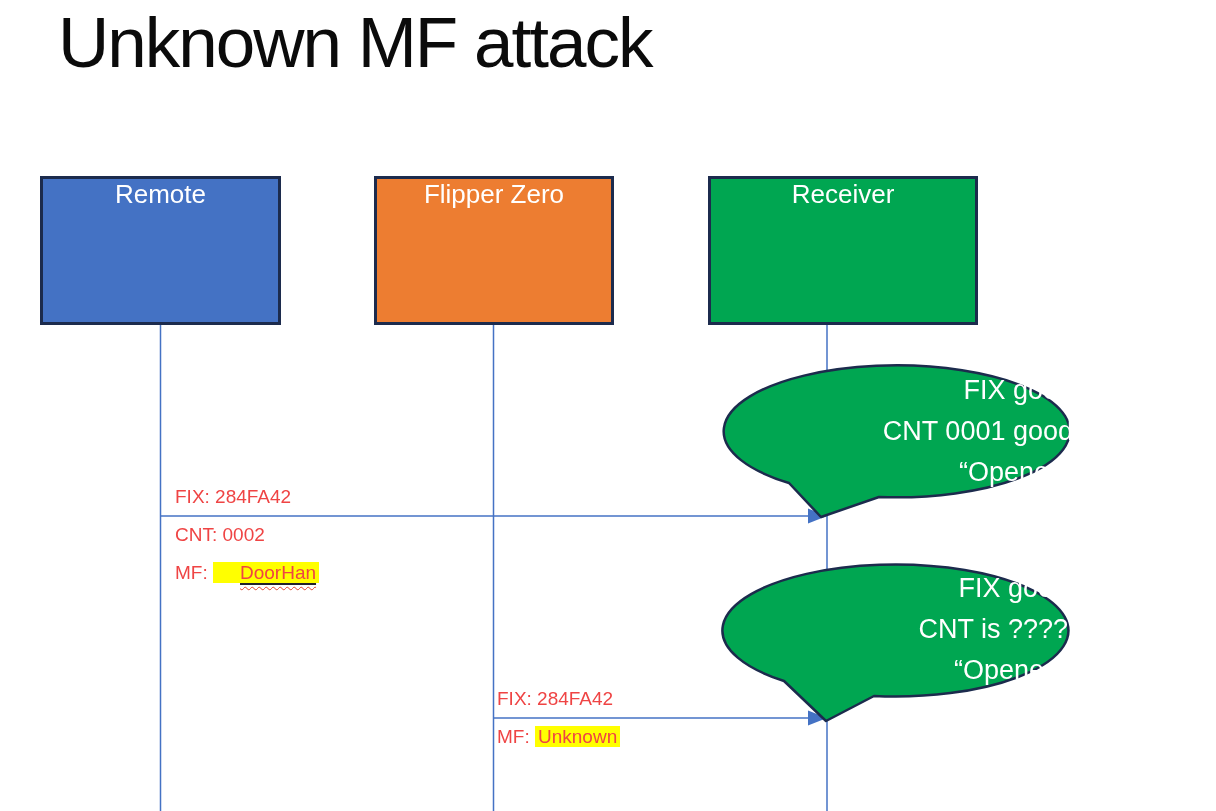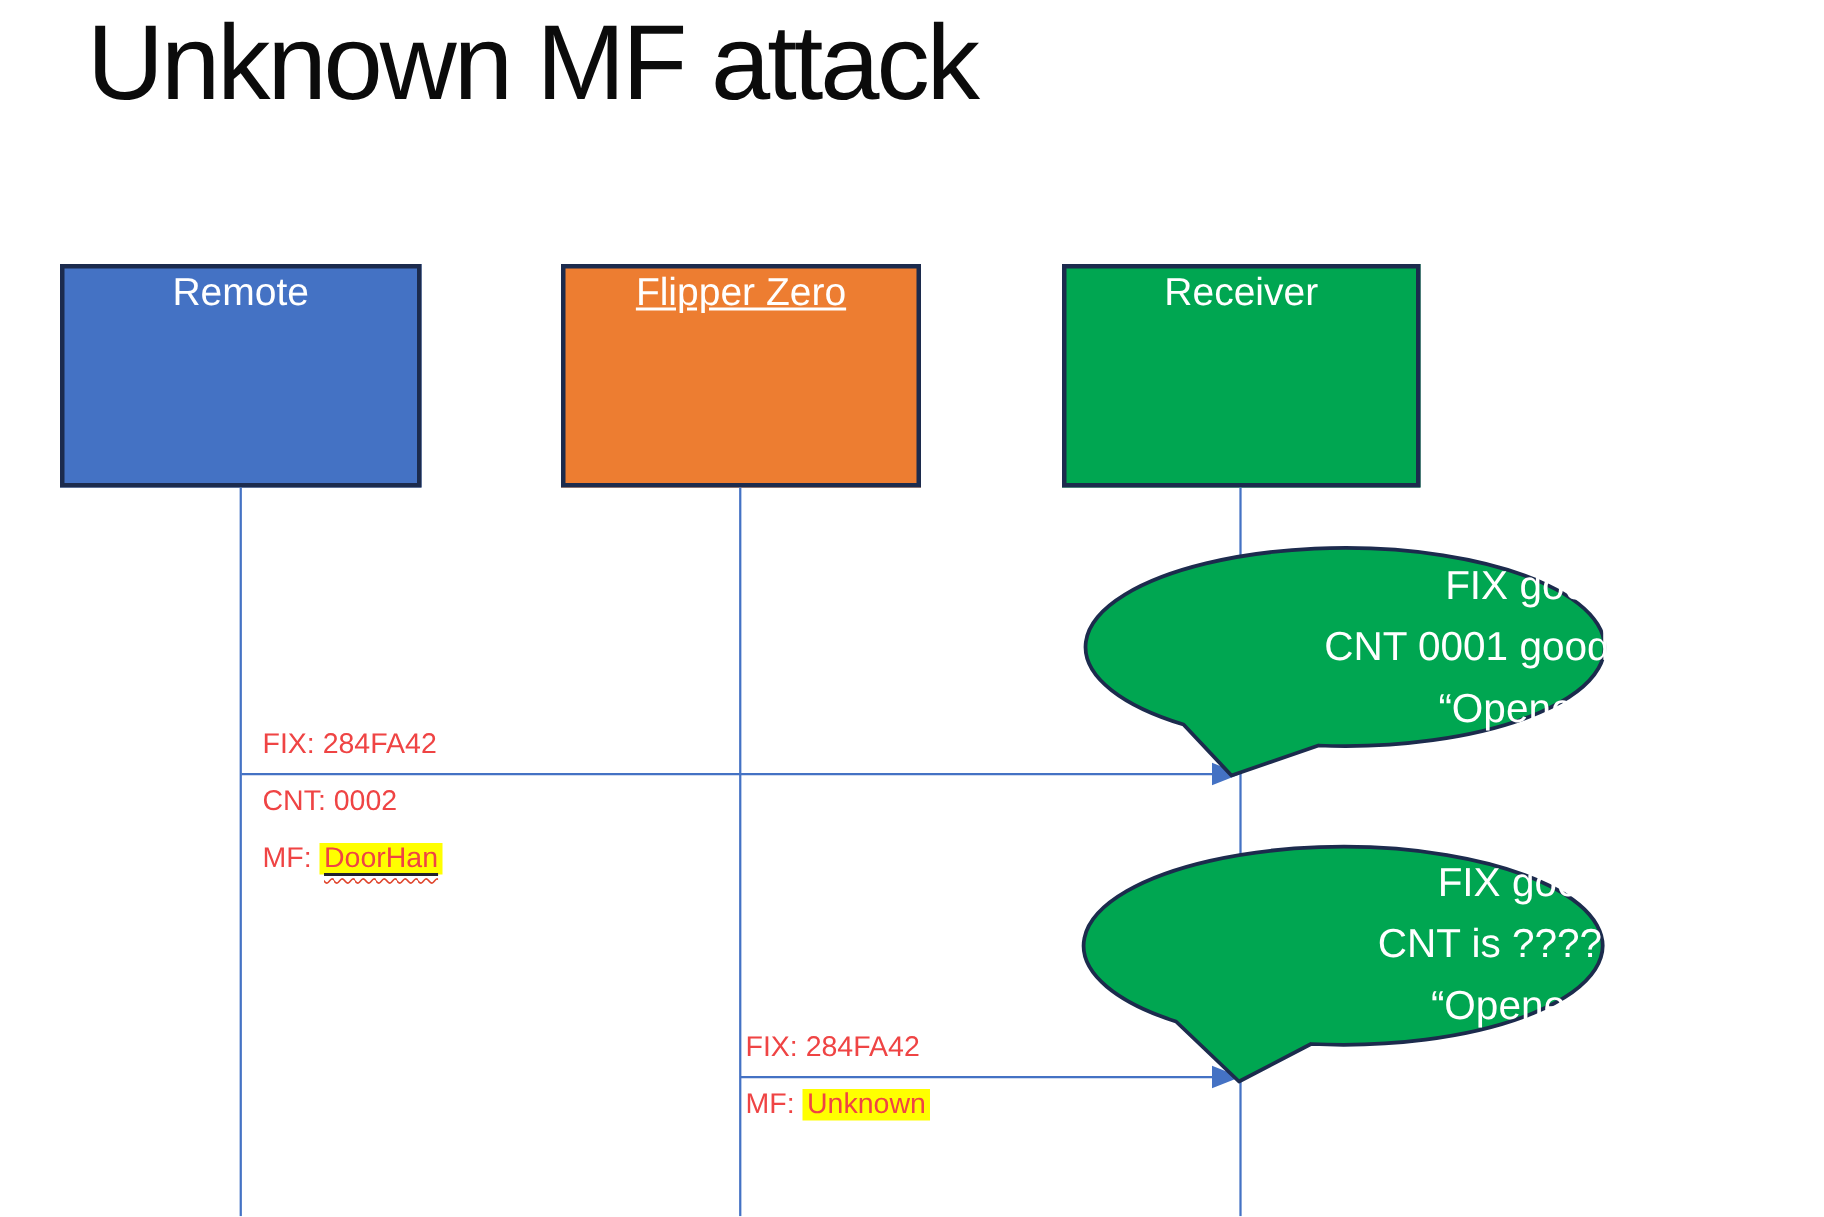--- a/index.html
+++ b/index.html
@@ -27,22 +27,22 @@
     height: 149px;
     border: 3px solid #1c2b4d;
     box-sizing: border-box;
     display: flex;
     align-items: flex-start;
     justify-content: center;
     color: #ffffff;
     font-size: 26px;
   }
   .actor-remote   { left: 40px;  width: 241px; background: #4472c4; }
-  .actor-flipper  { left: 374px; width: 240px; background: #ed7d31; text-decoration: underline; }
-  .actor-receiver { left: 708px; width: 239px; background: #00a651; }
+  .actor-flipper  { left: 374px; width: 240px; background: #ed7d31; }
+  .actor-receiver { left: 708px; width: 270px; background: #00a651; }
 
   .overlay { position: absolute; left: 0; top: 0; }
 
   .msg-block {
     position: absolute;
     font-size: 19px;
     line-height: 38px;
     color: #ef4444;
     white-space: nowrap;
   }
@@ -52,20 +52,21 @@
   .hl { background: #ffff00; padding: 0 3px; }
   .u-solid {
     text-decoration: underline solid #22222b;
     text-decoration-thickness: 2px;
     text-underline-offset: 4px;
   }
   .u-wavy {
     text-decoration: underline wavy #e0452c;
     text-decoration-thickness: 1px;
     text-underline-offset: 7px;
+    margin-left: 24px;
   }
 
   .callout-text {
     position: absolute;
     width: 346px;
     color: #ffffff;
     font-size: 27px;
     line-height: 41px;
     text-align: right;
     white-space: nowrap;

